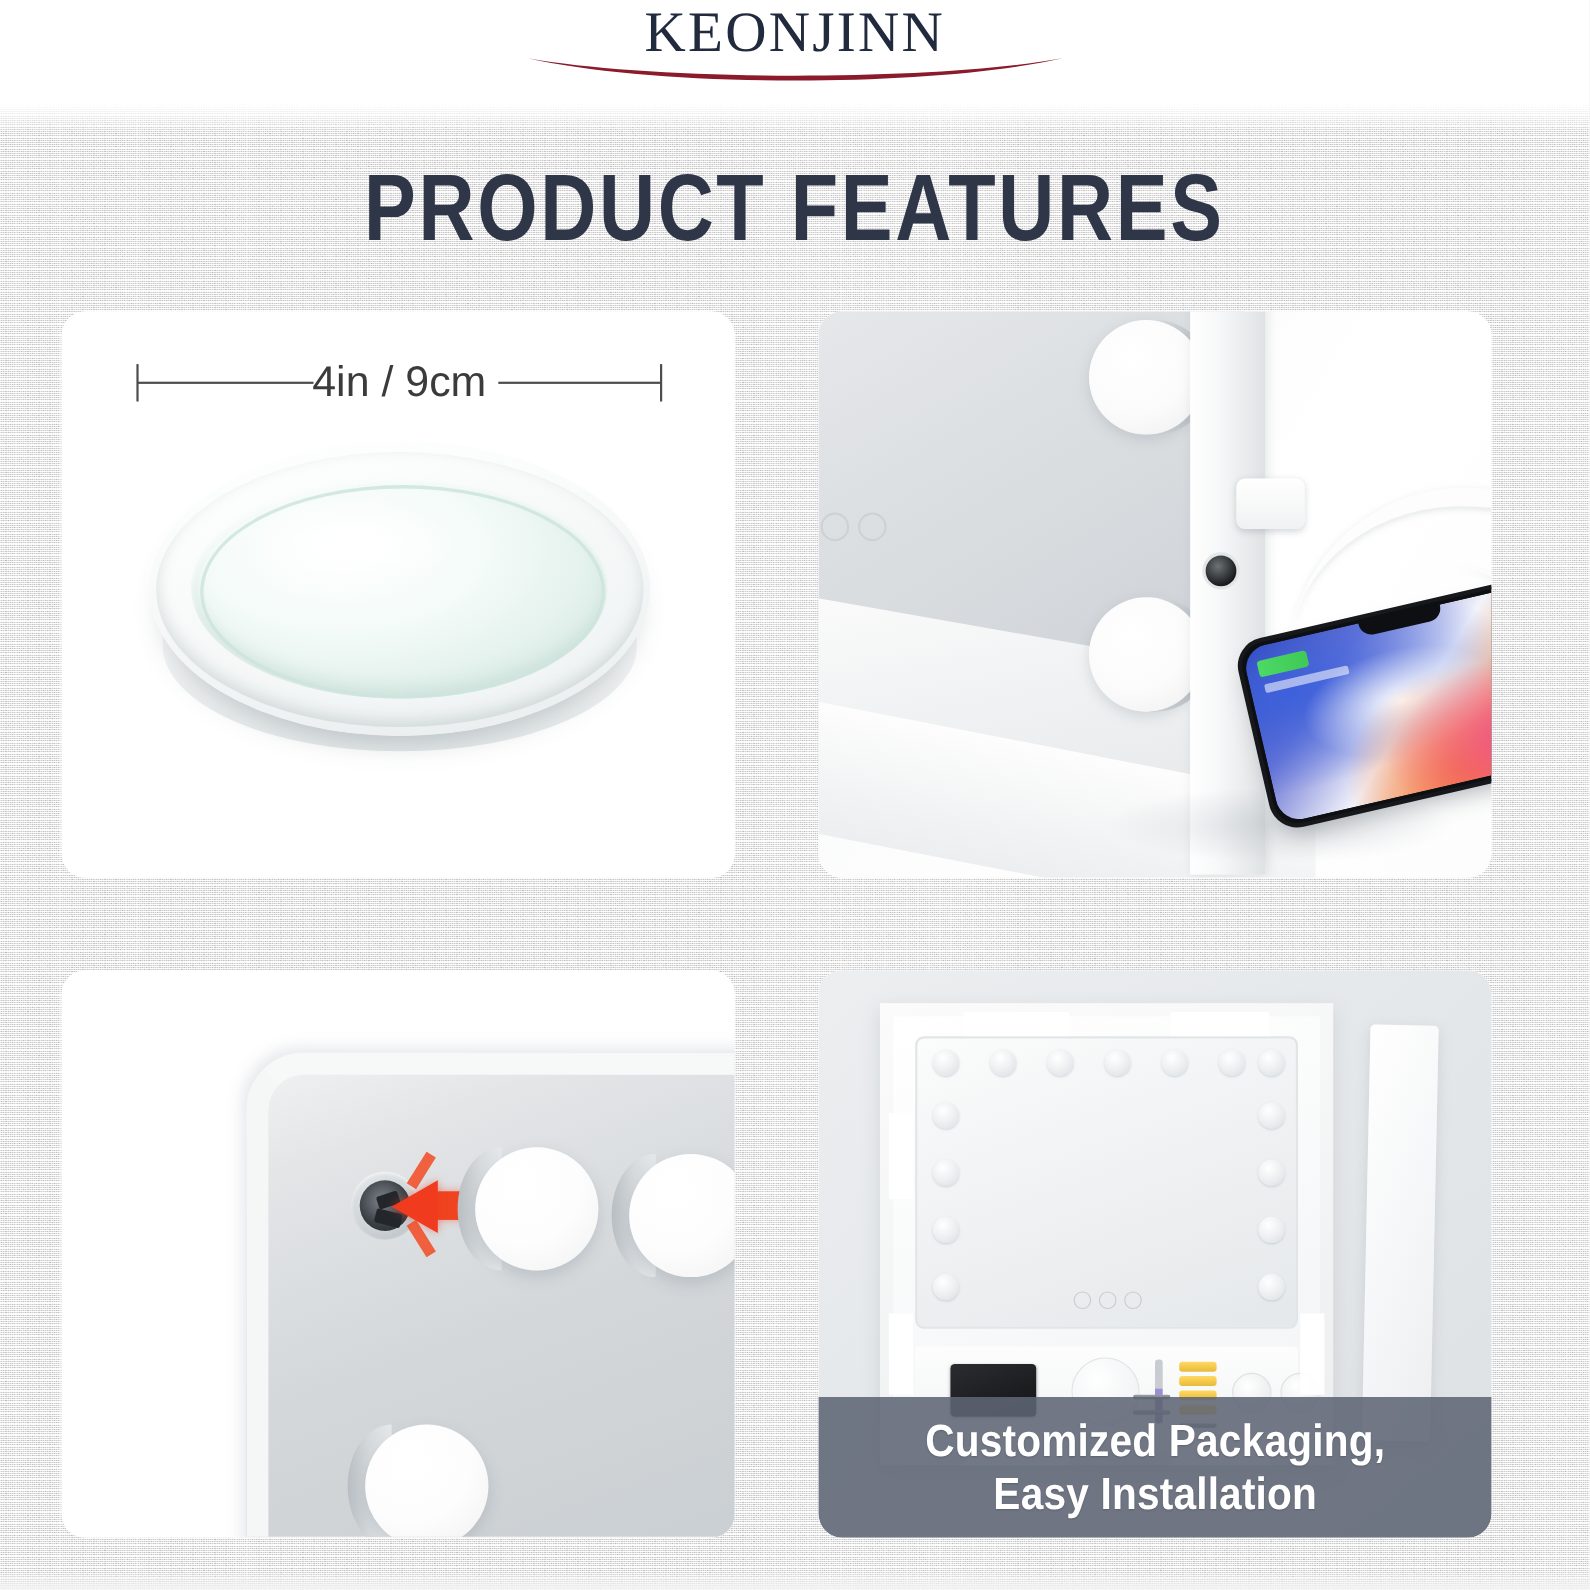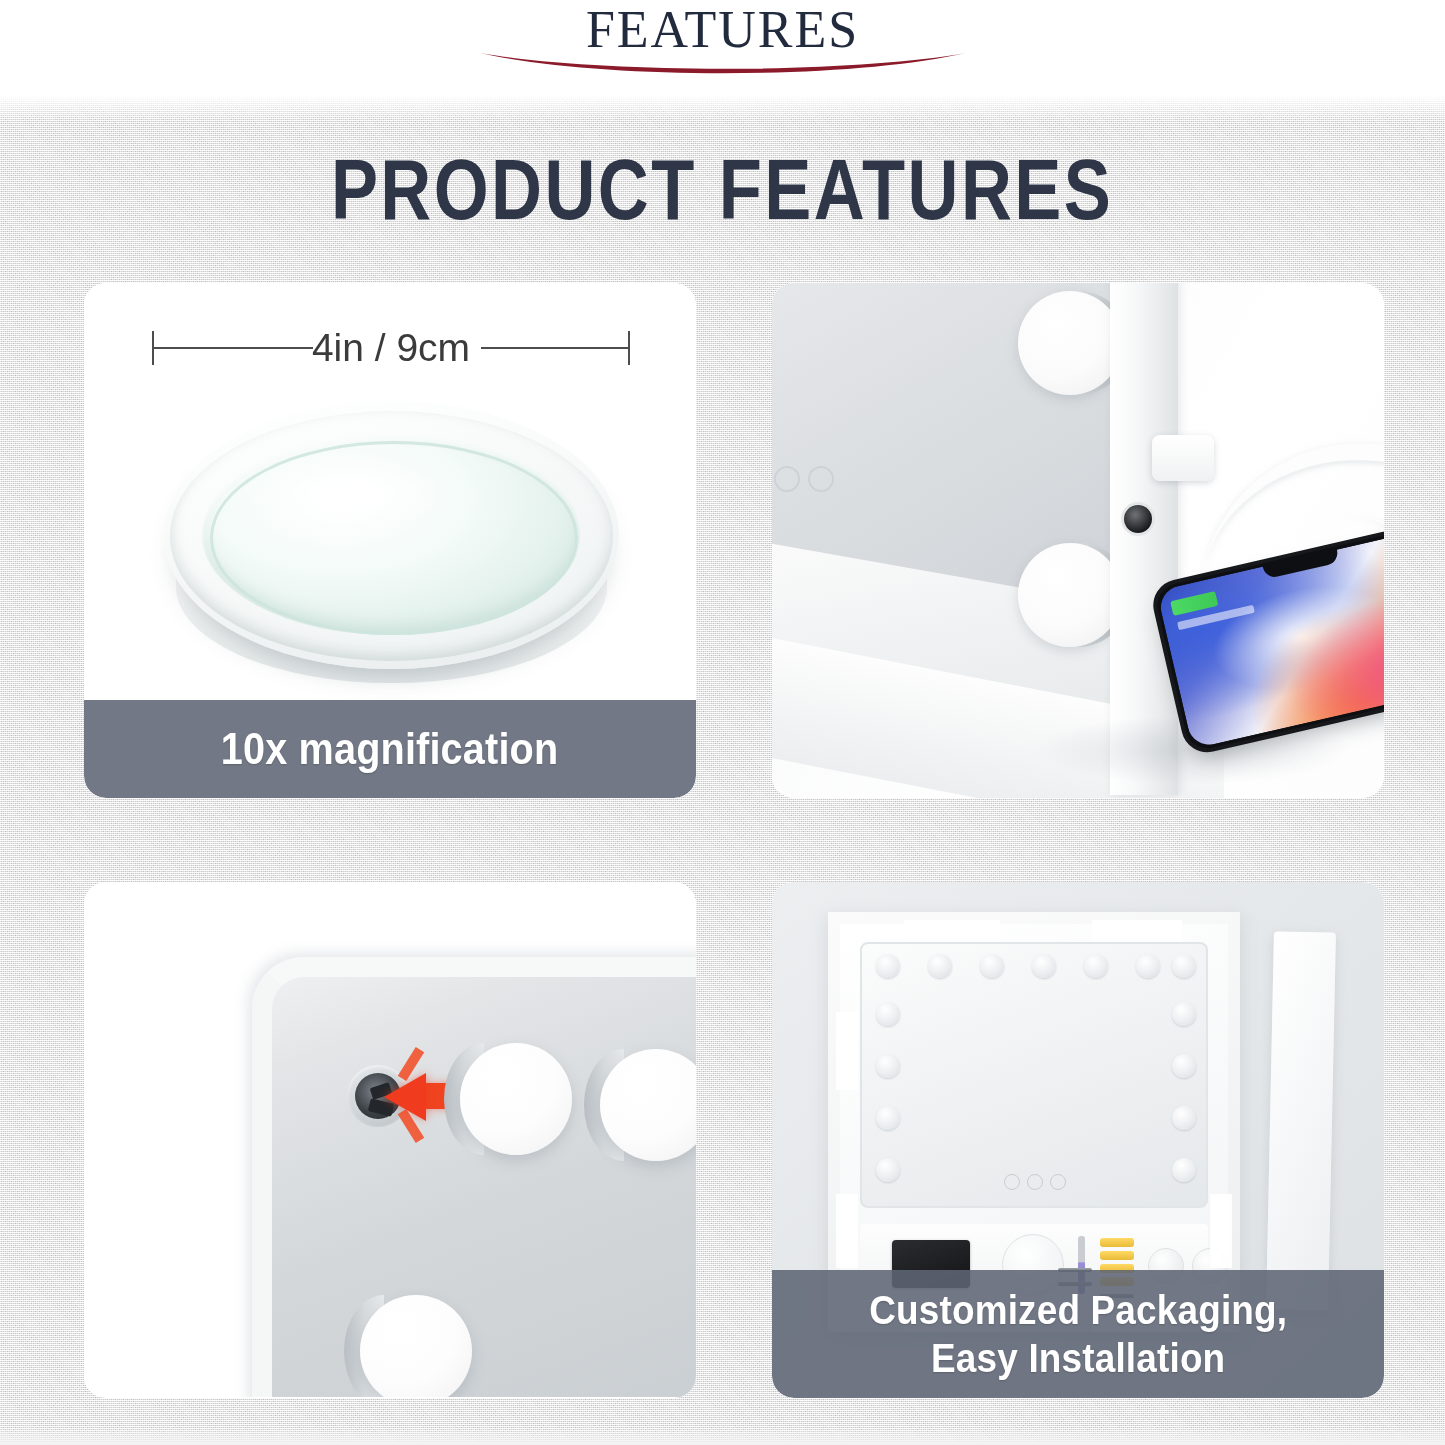--- a/index.html
+++ b/index.html
@@ -39,21 +39,21 @@
     position:absolute;top:3px;left:0;width:420px;text-align:center;
     font-family:"Liberation Serif","DejaVu Serif",serif;
     font-size:52px;letter-spacing:2px;color:#222a3d;font-weight:400;
     font-variant:small-caps;line-height:54px;white-space:nowrap;
   }
   .brand-swoosh{
     position:absolute;left:-35px;top:50px;width:490px;height:34px;overflow:hidden;
   }
 
   
-  .grid{position:absolute;left:84px;top:283px;width:1313px;height:1115px;}
+  .grid{position:absolute;left:56px;top:283px;width:1313px;height:1115px;}
   .card{
     position:absolute;width:612px;height:515px;background:#ffffff;
     border-radius:22px;overflow:hidden;
   }
   .card.c1{left:0;top:0;}
   .card.c2{left:688px;top:0;}
   .card.c3{left:0;top:599px;height:516px;}
   .card.c4{left:688px;top:599px;height:516px;}
 
   .card-media{position:absolute;left:0;top:0;width:612px;height:515px;overflow:hidden;background:#fff;}
@@ -310,21 +310,21 @@
 <body>
 
 <div class="page">
 
   <div class="bg-texture"></div>
   <div class="bg-fade-top"></div>
   <div class="bg-fade-bottom"></div>
 
   <div class="brand">
     <div class="brand-wrap">
-      <div class="brand-name">FEATURES</div>
+      <div class="brand-name">KEONJINN</div>
       <div class="brand-swoosh">
         <svg width="490" height="34" viewBox="0 0 490 34" xmlns="http://www.w3.org/2000/svg">
           <path d="M2 3 C120 30, 370 30, 488 3 C370 24, 120 24, 2 3 Z" fill="#8b1a2b"></path>
         </svg>
       </div>
     </div>
   </div>
 
   <div style="position:absolute;left:0;top:140px;width:1445px;text-align:center;">
     <span style="display:inline-block;font-size:86px;font-weight:bold;color:#2e3648;letter-spacing:3px;transform:scaleX(.82);transform-origin:center;">PRODUCT FEATURES</span>
@@ -344,23 +344,20 @@
         </div>
 
         <div class="lens-wrap">
           <div class="lens-skirt"></div>
           <div class="lens-body"></div>
           <div class="lens-rim"></div>
           <div class="lens-glass"></div>
           <div class="lens-glass-edge"></div>
           <div class="lens-hl"></div>
         </div>
-      </div>
-      <div class="caption one-line">
-        <span>10x magnification</span>
       </div>
     </div>
 
     <div class="card c2">
       <div class="card-media">
         <div class="mirror-back"></div>
         <div class="touch-dots">
             <i></i>
             <i></i>
           </div>

